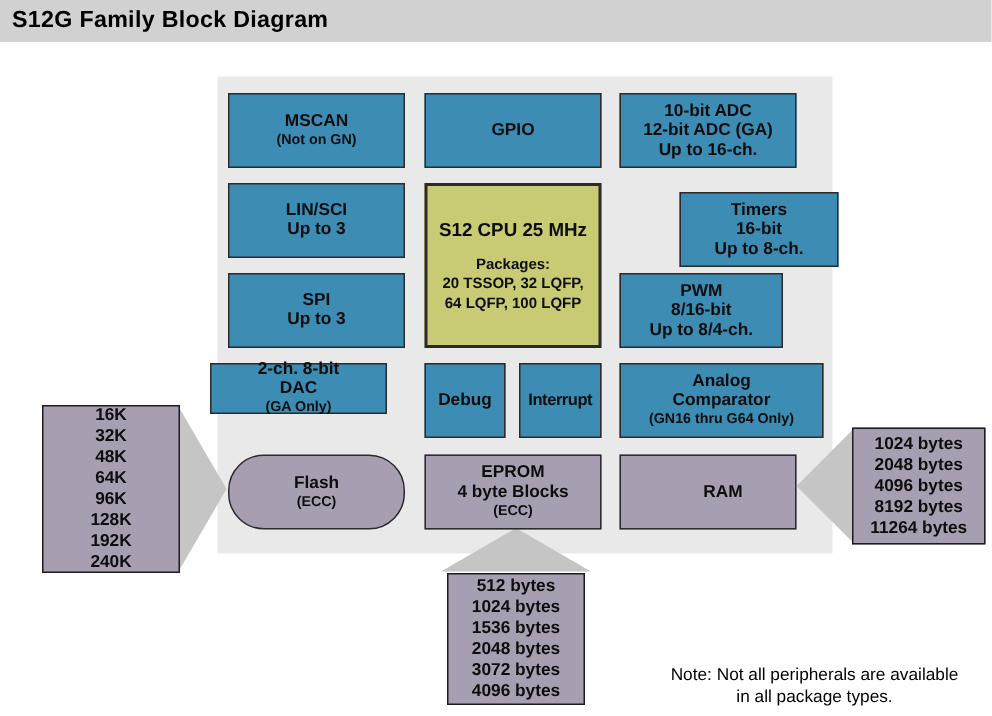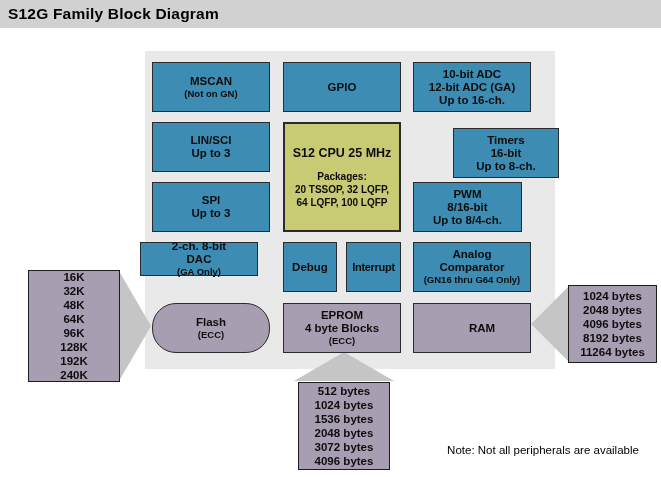--- a/index.html
+++ b/index.html
@@ -44,21 +44,21 @@
   .b-gpio      { left:283px; top:62px;  width:118px; height:50px; }
   .b-adc       { left:413px; top:62px;  width:118px; height:50px; }
   .b-linsci    { left:152px; top:122px; width:118px; height:50px; }
   .b-cpu       { left:283px; top:122px; width:118px; height:110px; }
   .b-timers    { left:413px; top:128px; width:106px; height:50px;margin-left:40px; }
   .b-spi       { left:152px; top:182px; width:118px; height:50px; }
   .b-pwm       { left:413px; top:182px; width:109px; height:50px; }
   .b-dac       { left:140px; top:242px; width:118px; height:34px; }
   .b-debug     { left:283px; top:242px; width:54px;  height:50px; }
   .b-interrupt { left:346px; top:242px; width:55px;  height:50px; }
-  .b-acomp     { left:413px; top:242px; width:118px; height:50px; }
+  .b-acomp     { left:413px; top:242px; width:136px; height:50px; }
   .b-flash     { left:152px; top:303px; width:118px; height:50px;border-radius:24px; }
   .b-eprom     { left:283px; top:303px; width:118px; height:50px;align-items:center; }
   .b-ram       { left:413px; top:303px; width:118px; height:50px;padding-left:20px; }
   
   .callout {
     position:absolute; box-sizing:border-box;
     background:#a89eb2; border:1.5px solid #1c1c1c;
     display:flex; flex-direction:column; align-items:center; justify-content:center;
     text-align:center; font-weight:bold;
   }
@@ -177,13 +177,14 @@
     <div>512 bytes</div>
     <div>1024 bytes</div>
     <div>1536 bytes</div>
     <div>2048 bytes</div>
     <div>3072 bytes</div>
     <div>4096 bytes</div>
   </div>
 
 <div class="note">
   <div>Note: Not all peripherals are available</div>
+  <div>in all package types.</div>
 </div>
 
 </body></html>

